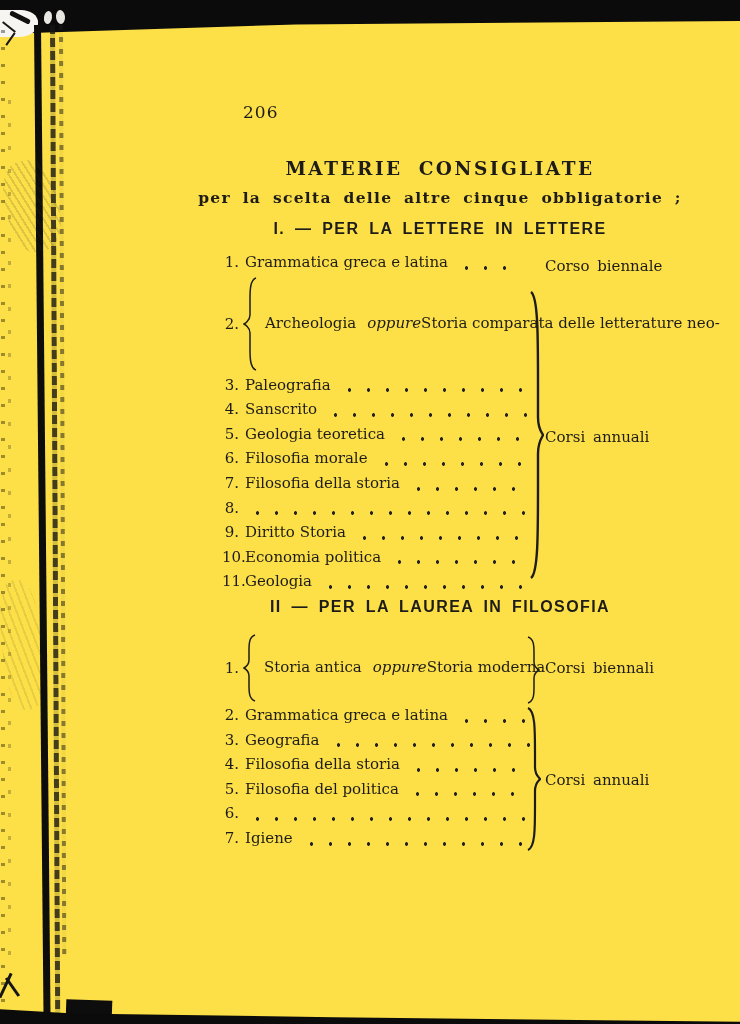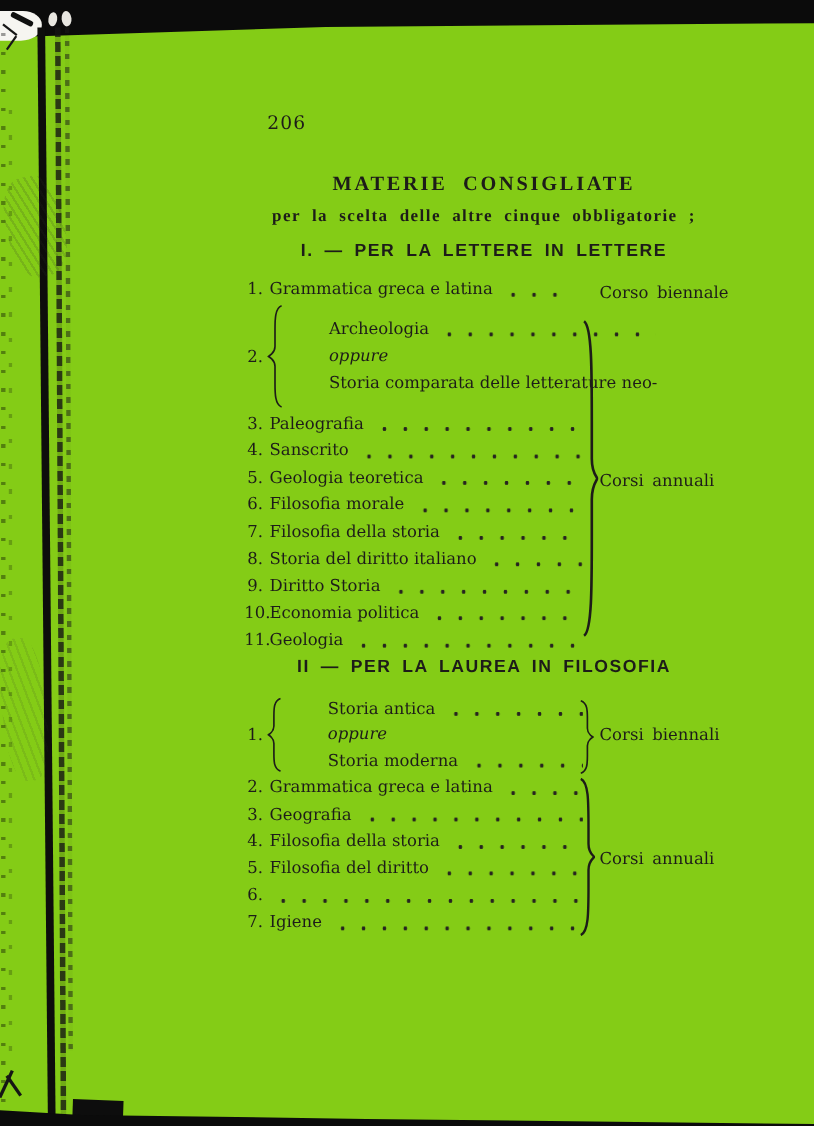--- a/index.html
+++ b/index.html
@@ -1,19 +1,19 @@
 <!DOCTYPE html>
 <html><head>
 <meta charset="utf-8">
 <style>
   html,body{margin:0;padding:0;}
   body{background:#555;}
   .page{
     position:relative; width:740px; height:1024px;
-    background:#84cc16; overflow:hidden;
+    background:#fde047; overflow:hidden;
     font-family:"DejaVu Serif", serif; color:#1d1c19;
   }
   
   .top-bar{position:absolute;left:0;top:0;width:740px;height:34px;background:#0b0b0b;
     clip-path:polygon(0 0,100% 0,100% 62%,40% 72%,0 100%);}
   .bar-spot{position:absolute;background:#e8e6e0;border-radius:50%;}
   .spot1{left:44px;top:11px;width:8px;height:13px;transform:rotate(8deg);}
   .spot2{left:56px;top:10px;width:9px;height:14px;transform:rotate(-6deg);}
   .corner-notch{position:absolute;left:0;top:10px;width:38px;height:27px;background:#f6f5f1;
     border-radius:0 45% 50% 0;}
@@ -39,41 +39,41 @@
   .smudge-2{position:absolute;left:2px;top:580px;width:40px;height:130px;opacity:.35;border-radius:40%;
     background:repeating-linear-gradient(75deg,rgba(45,45,42,.3) 0 2px,transparent 2px 7px);
     transform:rotate(-6deg);}
   .bottom-wedge{position:absolute;left:0;top:1006px;width:740px;height:18px;background:#0b0b0b;
     clip-path:polygon(0 18%,10% 42%,45% 62%,100% 88%,100% 100%,0 100%);}
   .bottom-chunk{position:absolute;left:66px;top:1000px;width:46px;height:20px;background:#0d0d0d;transform:rotate(2deg);}
   .bl-mark1{position:absolute;left:4px;top:972px;width:3px;height:27px;background:#151515;transform:rotate(25deg);}
   .bl-mark2{position:absolute;left:11px;top:976px;width:3px;height:22px;background:#151515;transform:rotate(-35deg);}
   
   .page-num{position:absolute;left:243px;top:102px;font-size:17px;letter-spacing:1px;}
-  .hdr{position:absolute;left:140px;width:600px;text-align:center;white-space:nowrap;font-family:Liberation Serif, serif;}
+  .hdr{position:absolute;left:140px;width:600px;text-align:center;white-space:nowrap;}
   .doc-title{top:158px;font-size:18.5px;font-weight:bold;letter-spacing:2.5px;word-spacing:7px;}
   .doc-subtitle{top:188px;font-size:15.5px;font-weight:bold;letter-spacing:1.3px;word-spacing:5px;}
   .sec-head{font-family:"Liberation Sans",sans-serif;font-size:16px;font-weight:bold;
     letter-spacing:1.4px;word-spacing:4px;}
   .sec1-head{top:220px;}
   .sec2-head{top:598px;}
   .list{position:absolute;left:222px;width:310px;font-size:15px;}
   .list1{top:250px;}
   .list2{top:633px;}
   .row{display:flex;align-items:baseline;height:24.6px;line-height:24.6px;white-space:nowrap;}
   .num{flex:none;width:17px;text-align:right;}
   .lbl{margin-left:6px;}
   .leader{flex:1 1 auto;align-self:stretch;margin-left:9px;margin-right:2px;
     background-image:radial-gradient(circle at 9.5px 7px,#26241f 1.55px,rgba(0,0,0,0) 1.95px);
     background-size:19px 14px;background-repeat:repeat-x;background-position:left bottom;}
   .leader.short{margin-right:24px;}
   .group{display:flex;align-items:center;}
   .group .num{align-self:center;}
   .brace{flex:none;margin-left:4px;}
-  .glines{flex:1 1 auto;display:flex;flex-direction:column;padding-left:8px;margin-left:34px;}
+  .glines{flex:1 1 auto;display:flex;flex-direction:row;padding-left:8px;}
   .gline{display:flex;align-items:baseline;white-space:nowrap;}
   .g4 .gline{height:24.5px;line-height:24.5px;}
   .g3 .gline{height:23.3px;line-height:23.3px;}
   .oppure{font-style:italic;}
   .indent{padding-left:26px;}
   .note{position:absolute;left:545px;font-size:15px;white-space:nowrap;word-spacing:3px;}
   .note1{top:257px;} .note2{top:428px;} .note3{top:659px;} .note4{top:771px;}
   .abs-brace{position:absolute;}
   .rb1{left:530px;top:291px;} .rb2{left:527px;top:636px;} .rb3{left:527px;top:707px;}
   svg.bpath{display:block;}
@@ -156,21 +156,20 @@
       <span class="lbl">Filosofia morale</span>
       <span class="leader"></span>
     </div>
     <div class="row">
       <span class="num">7.</span>
       <span class="lbl">Filosofia della storia</span>
       <span class="leader"></span>
     </div>
     <div class="row">
       <span class="num">8.</span>
-      <span class="lbl">Storia del diritto italiano</span>
       <span class="leader"></span>
     </div>
     <div class="row">
       <span class="num">9.</span>
       <span class="lbl">Diritto Storia</span>
       <span class="leader"></span>
     </div>
     <div class="row">
       <span class="num">10.</span>
       <span class="lbl">Economia politica</span>
@@ -224,21 +223,21 @@
       <span class="lbl">Geografia</span>
       <span class="leader"></span>
     </div>
     <div class="row">
       <span class="num">4.</span>
       <span class="lbl">Filosofia della storia</span>
       <span class="leader"></span>
     </div>
     <div class="row">
       <span class="num">5.</span>
-      <span class="lbl">Filosofia del diritto</span>
+      <span class="lbl">Filosofia del politica</span>
       <span class="leader"></span>
     </div>
     <div class="row">
       <span class="num">6.</span>
       <span class="leader"></span>
     </div>
     <div class="row">
       <span class="num">7.</span>
       <span class="lbl">Igiene</span>
       <span class="leader"></span>

